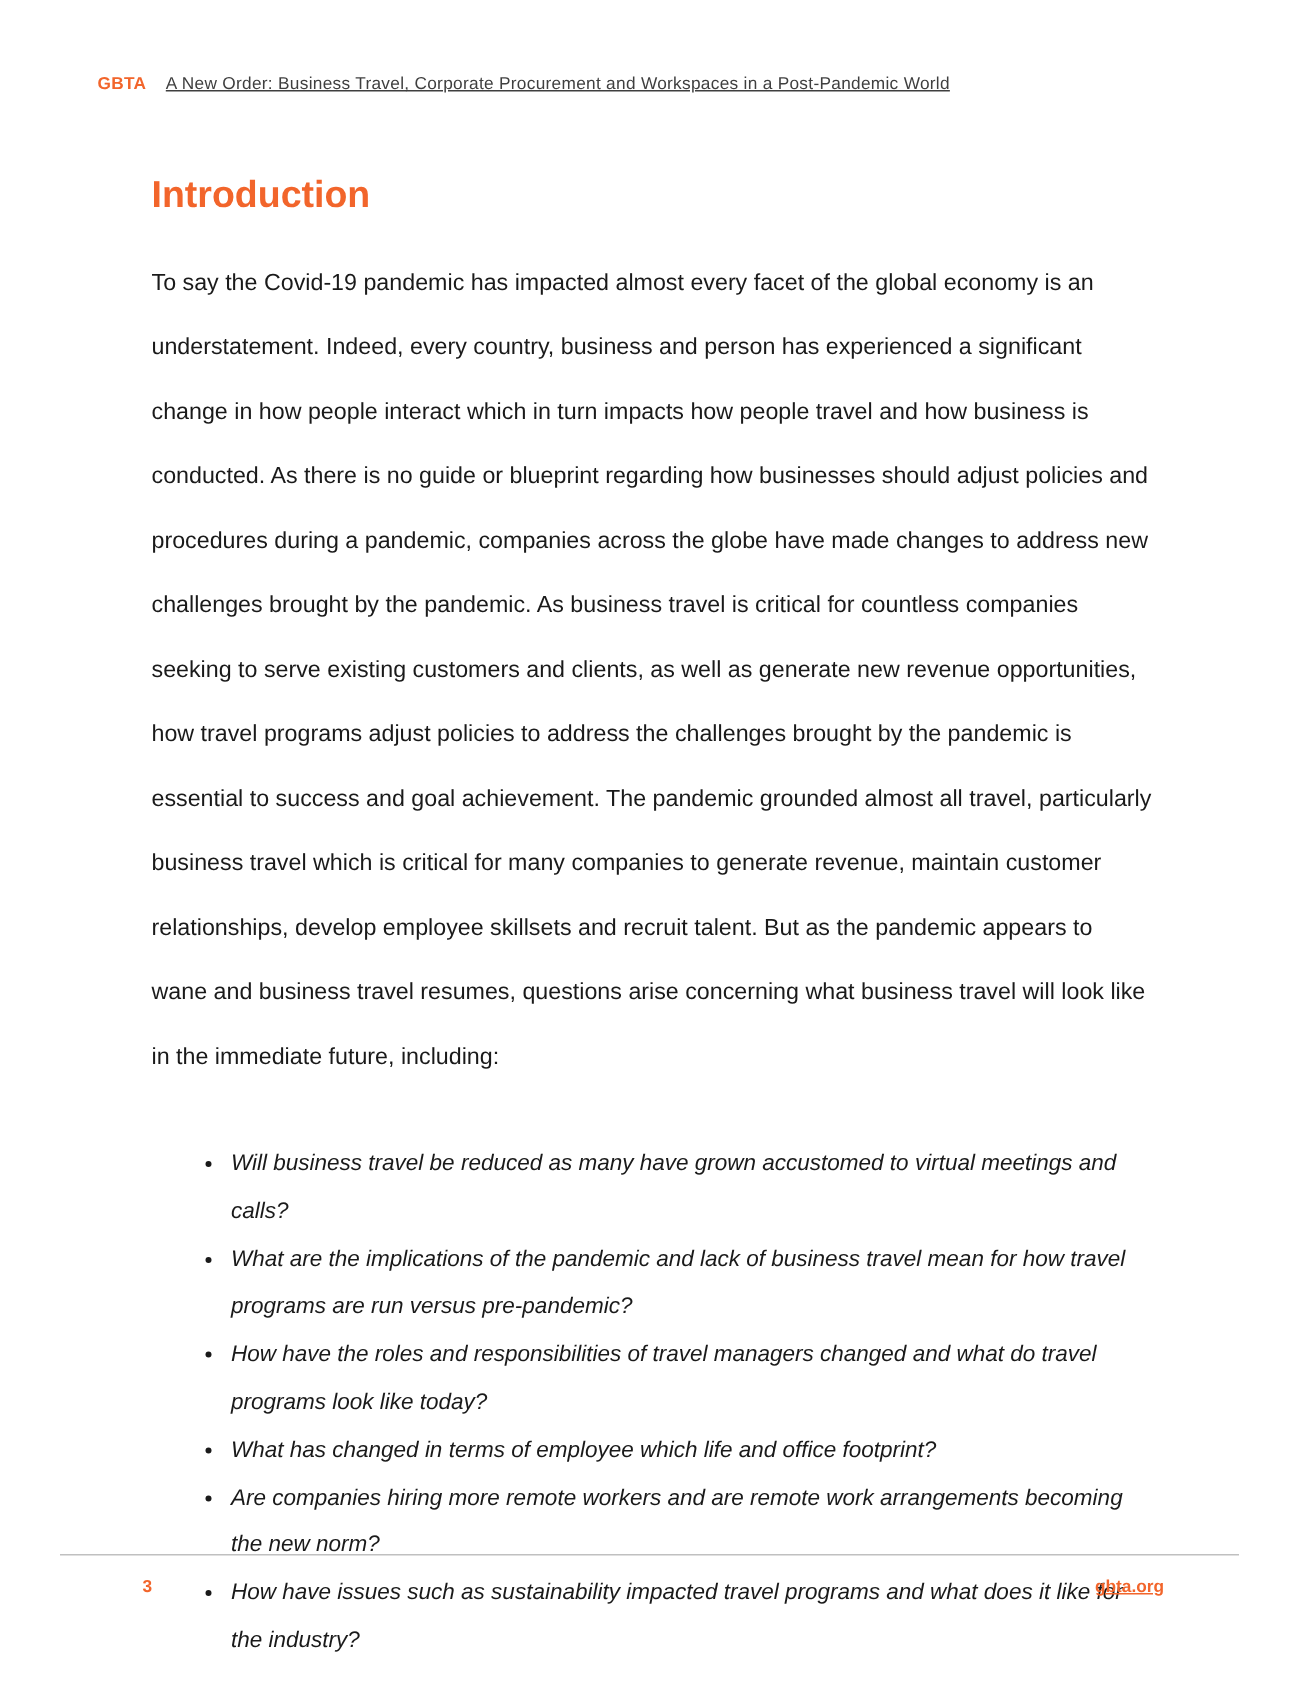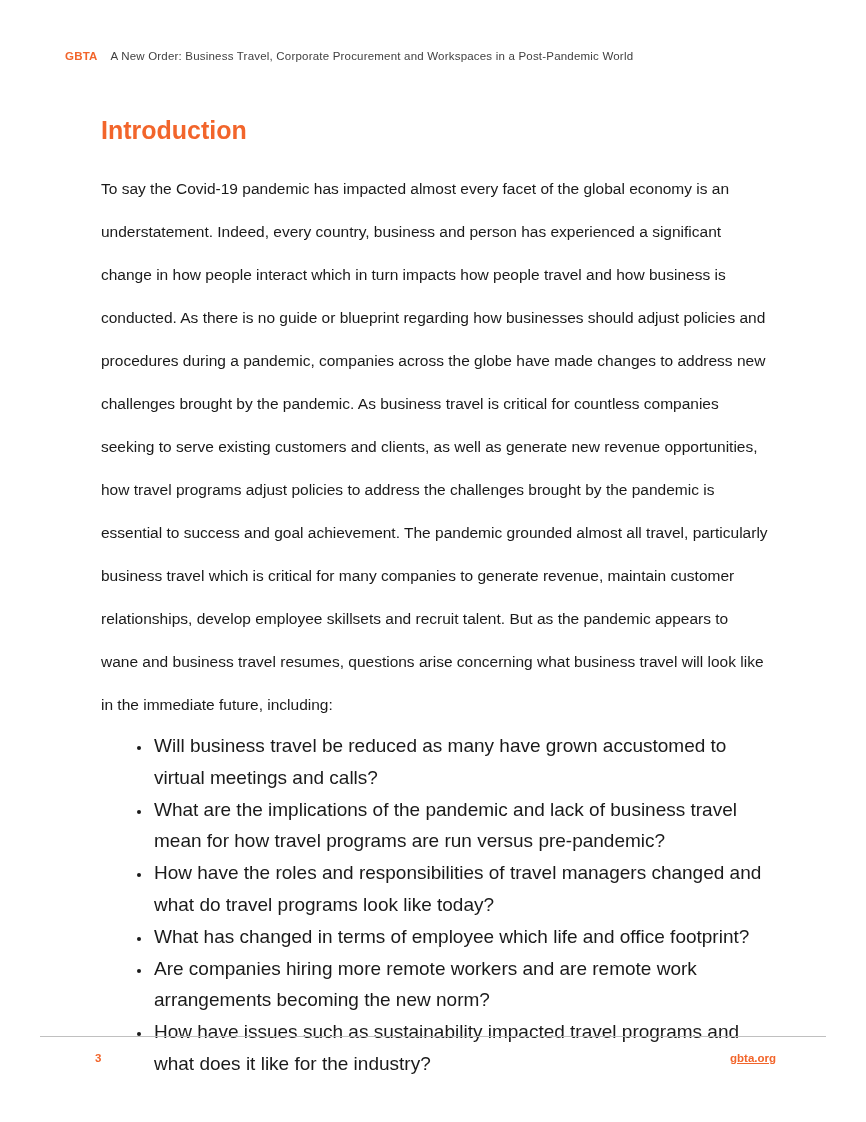--- a/index.html
+++ b/index.html
@@ -29,20 +29,21 @@
     gap:13px;
     font-size:11.5px;
     letter-spacing:0.2px;
   }
   .brand{
     color:var(--accent);
     font-weight:bold;
   }
   .running-title{
     color:var(--header-text);
+    text-decoration:underline;
   }
   
   .content{
     position:absolute;
     left:101px;
     top:99px;
     width:668px;
   }
   h1.section-heading{
     color:var(--accent);
@@ -51,26 +52,27 @@
     line-height:1.2;
     margin:16px 0 0 0;
   }
   .body-paragraph{
     margin-top:22px;
     font-size:15.5px;
     line-height:43px;
     color:var(--body-text);
   }
   ul.question-list{
-    margin-top:4px;
+    margin-top:34px;
     padding-left:51px;
     list-style:disc outside;
-    font-size:19px;
+    font-size:15px;
     line-height:31.8px;
     color:var(--body-text);
+    font-style:italic;
   }
   ul.question-list li{
     padding-left:2px;
   }
   ul.question-list li::marker{
     font-size:13px;
   }
   
   .footer-divider{
     position:absolute;

